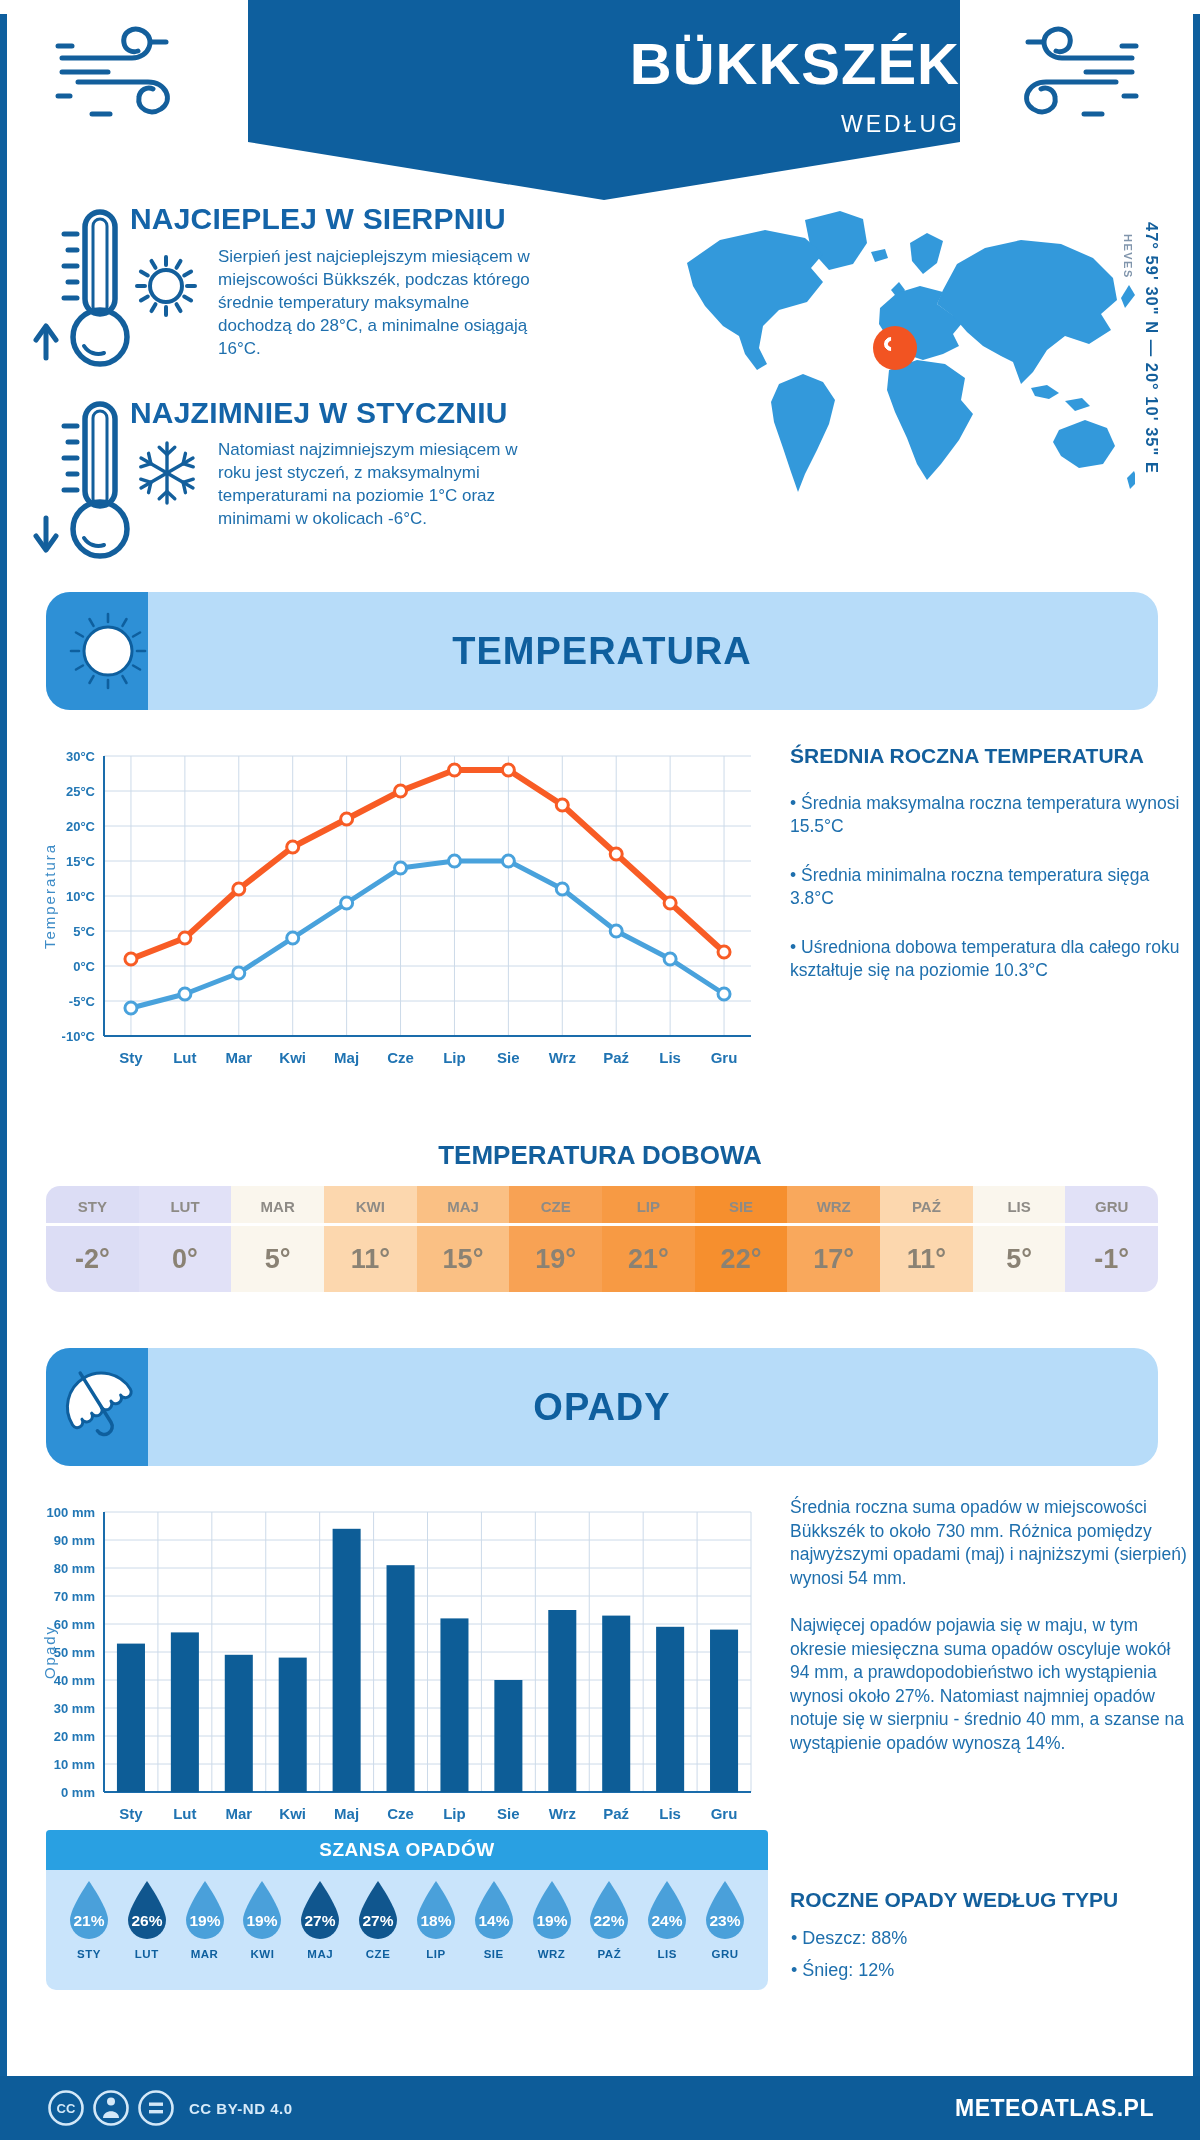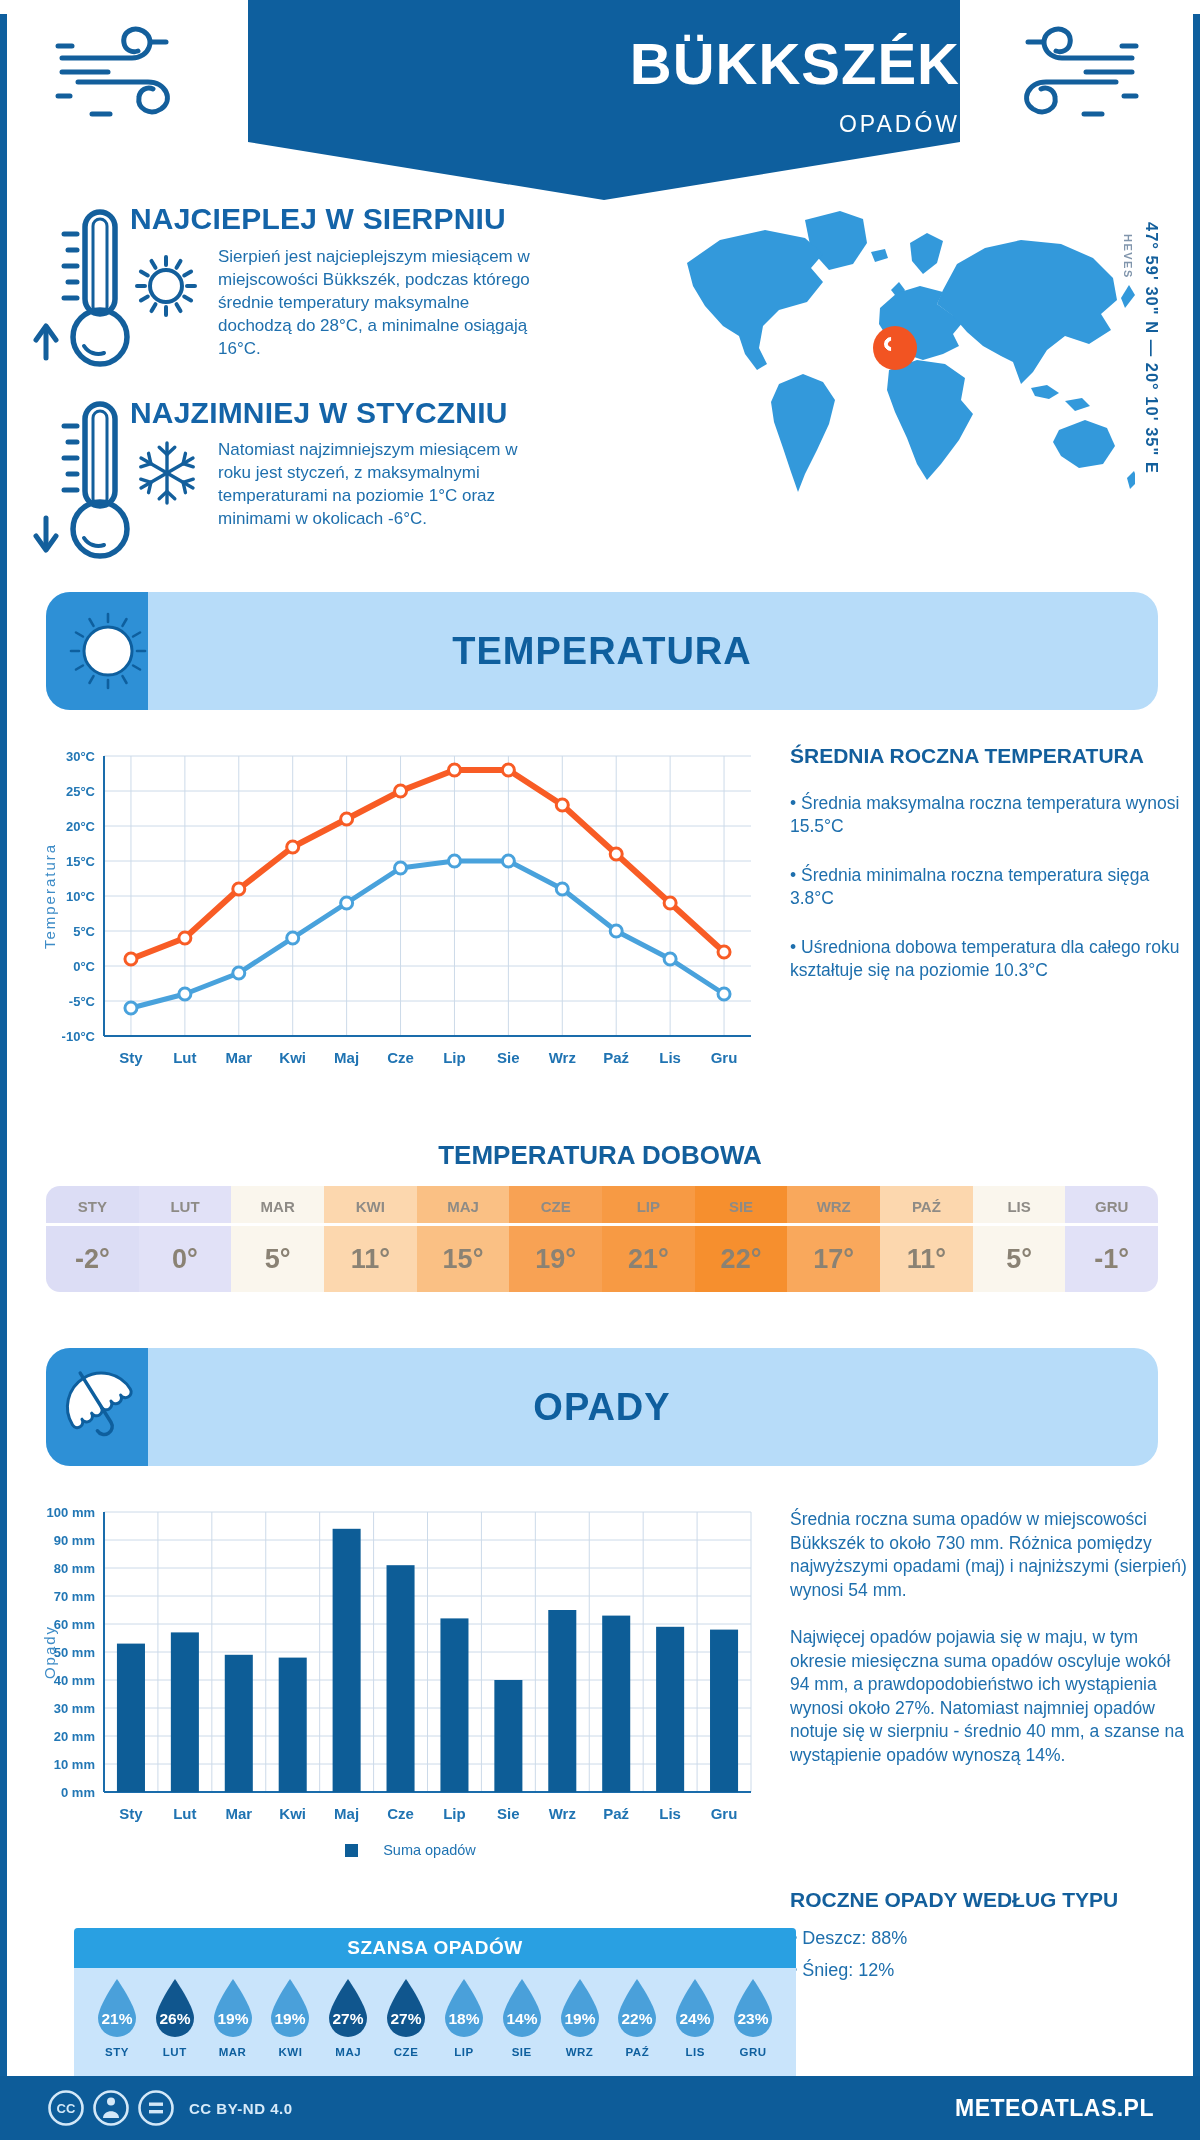--- a/index.html
+++ b/index.html
@@ -31,33 +31,33 @@
     font-size:38px; font-weight:bold; color:#0f5f9e; letter-spacing:1px; }
   
   .ytick { font:700 13px "Liberation Sans", sans-serif; fill:#2277b5; }
   .xtick { font:700 15px "Liberation Sans", sans-serif; fill:#1f73b2; }
   .ylab  { font:400 15px "Liberation Sans", sans-serif; fill:#3e8cc7; letter-spacing:2px; }
   .legend-row { display:flex; justify-content:center; gap:44px; width:725px; }
   .legend-item { display:inline-flex; align-items:center; gap:8px; font-size:14.5px; color:#1f73b2; font-weight:400; }
   
   .panel-title { font-size:21px; font-weight:bold; color:#135f9c; }
   .panel-text p { font-size:17.5px; line-height:23px; color:#1e6fad; margin:0 0 26px; }
-  .precip-text p { font-size:17.5px; line-height:23.5px; color:#1e6fad; margin:12px 0 24px; }
+  .precip-text p { font-size:17.5px; line-height:23.5px; color:#1e6fad; margin:0 0 24px; }
   .types-bullets p { font-size:18px; line-height:31px; color:#1e6fad; margin:1px; }
   
   .daily-title { left:0; width:1200px; top:1140px; text-align:center; font-size:26px; font-weight:bold; color:#135f9c; }
   .daily-table { left:46px; top:1186px; width:1112px; display:flex; }
   .day-col { flex:1; text-align:center; }
   .day-col.first { border-radius:14px 0 0 14px; }
   .day-col.last { border-radius:0 14px 14px 0; }
   .day-mo { height:40px; line-height:42px; font-size:15px; font-weight:bold; color:#8e8b86;
     border-bottom:3px solid #fff; }
   .day-val { height:66px; line-height:66px; font-size:27px; font-weight:bold; color:#8a8274; }
   
-  .chance-panel { left:46px; top:1928px; width:722px; height:160px; background:#c9e4fb; border-radius:4px 4px 10px 10px; overflow:hidden;margin-left:28px; }
+  .chance-panel { left:46px; top:1830px; width:722px; height:160px; background:#c9e4fb; border-radius:4px 4px 10px 10px; overflow:hidden; }
   .chance-head { height:40px; background:#29a0e2; color:#fff; text-align:center; line-height:40px;
     font-size:19px; font-weight:bold; letter-spacing:.5px; }
   .chance-row { display:flex; padding:10px 14px 0; }
   .chance-cell { flex:1; text-align:center; }
   .chance-mo { font-size:11.5px; font-weight:bold; color:#0e5f9e; margin-top:2px; letter-spacing:.5px; }
   .pct { font:700 15.5px "Liberation Sans", sans-serif; fill:#fff; }
   
   .footer { left:0; top:2076px; width:1200px; height:64px; background:#0d5c99; display:flex;
     align-items:center; justify-content:space-between; padding:0 46px; }
   .cc-group { display:flex; align-items:center; gap:5px; }
@@ -88,21 +88,21 @@
       <path d="M26,56 H96 C114,56 122,74 109,83 C98,90 85,83 87,71 C88,64 95,60 101,63"></path>
       <path d="M10,46 H56"></path>
       <path d="M100,16 h14"></path>
         <path d="M6,70 h12"></path>
         <path d="M40,88 h18"></path>
         <path d="M6,20 h14"></path>
     </g>
   </svg>
   <div class="abs banner-main">
     <h1>BÜKKSZÉK</h1>
-    <div class="sub">OPADÓW</div>
+    <div class="sub">WEDŁUG</div>
   </div>
 
   <span id="thermo-warm" class="abs" style="left:28px;top:206px"><svg width="105" height="165" viewBox="0 0 105 165">
         <g fill="none" stroke="#135f9c" stroke-linecap="round">
           <rect x="57" y="6" width="30" height="102" rx="15" stroke-width="5.5"></rect>
           <circle cx="72" cy="131" r="27" stroke-width="5.5"></circle>
           <rect x="65" y="13" width="14" height="95" rx="7" stroke-width="3"></rect>
           <path d="M56,140 A17,17 0 0 0 76,147" stroke-width="4"></path>
           <line x1="36" y1="28" x2="49" y2="28" stroke-width="5"></line>
           <line x1="40" y1="44" x2="49" y2="44" stroke-width="5"></line>

